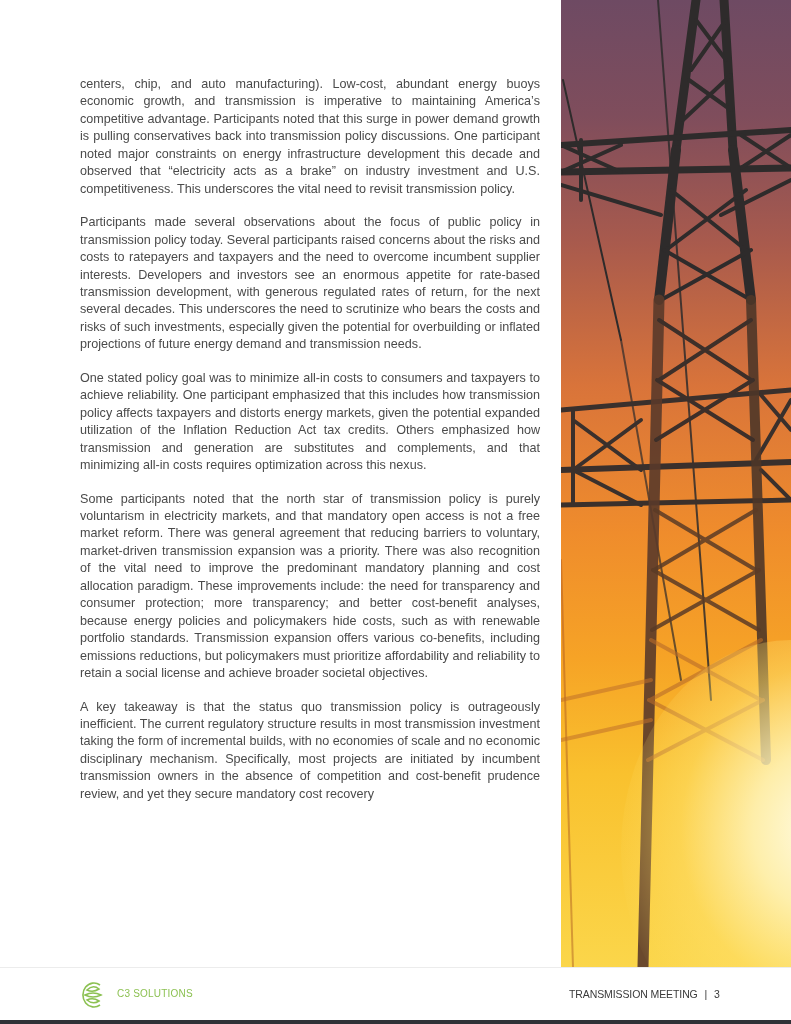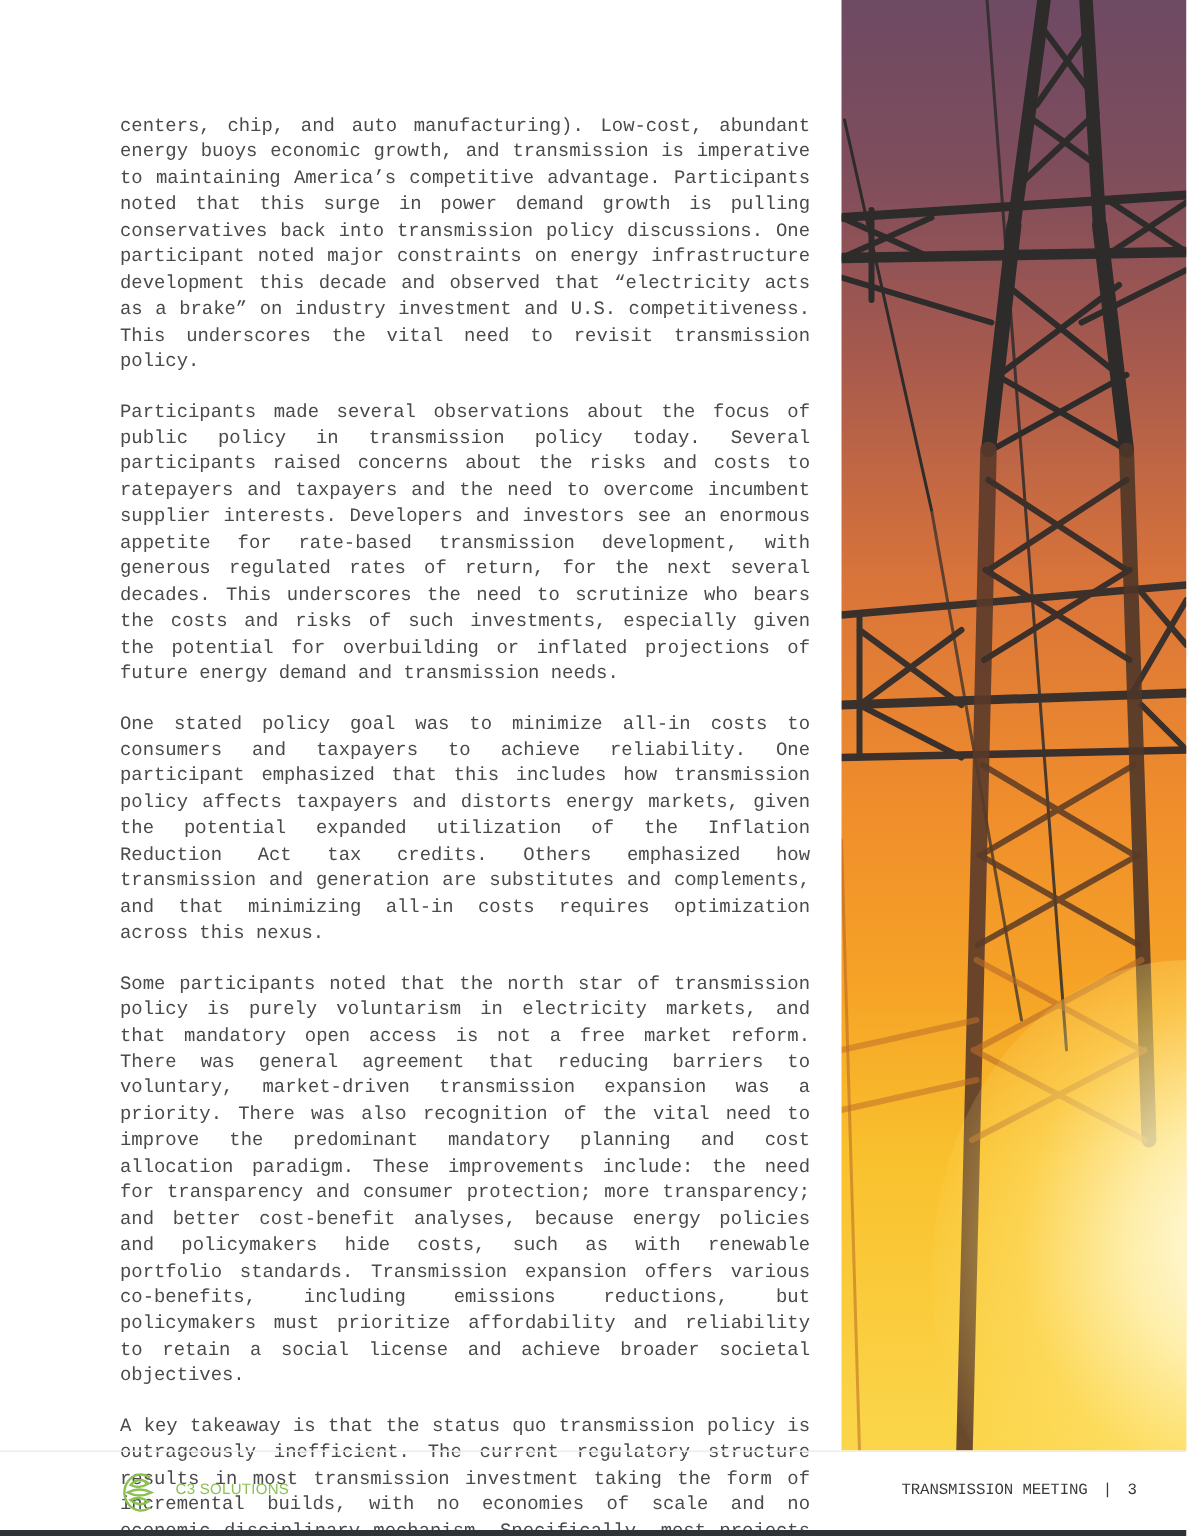--- a/index.html
+++ b/index.html
@@ -1,29 +1,29 @@
 <!DOCTYPE html>
 <html><head>
 <meta charset="utf-8">
 <style>
   html, body { margin:0; padding:0; }
   body { width:791px; height:1024px; position:relative; overflow:hidden; background:#ffffff;
          font-family:"Liberation Sans", sans-serif; }
   .text-col { position:absolute; left:80px; top:76px; width:460px; color:#4a4a4a;
               font-size:12.6px; line-height:17.45px; text-align:justify; }
-  .text-col p { margin:0 0 16px 0;font-family:Liberation Mono, monospace; }
+  .text-col p { margin:0 0 16px 0; }
   .photo { position:absolute; left:561px; top:0; width:230px; height:967px; overflow:hidden;
            background: linear-gradient(180deg, #6e4a63 0%, #7f4d5c 12%, #a85a4d 25%, #d9743a 40%, #ef8c2c 55%, #f6a326 68%, #f9c12e 80%, #fbd64a 100%); }
   .photo svg { position:absolute; left:0; top:0; }
   .glow { position:absolute; left:60px; top:640px; width:340px; height:420px; border-radius:50%;
           background: radial-gradient(ellipse at 60% 45%, rgba(255,253,235,0.98) 0%, rgba(255,245,190,0.85) 25%, rgba(255,225,110,0.5) 50%, rgba(255,200,60,0) 75%); }
   .footer-line { position:absolute; left:0; top:967px; width:791px; height:1px; background:#ececec; }
   .footer-logo { position:absolute; left:80px; top:981px; width:26px; height:28px; }
   .footer-brand { position:absolute; left:117px; top:988px; font-size:10px; font-weight:normal; color:#8cc152; letter-spacing:0.2px; }
-  .footer-title { position:absolute; left:601px; top:988px; font-size:10.5px; color:#3a3a3a; letter-spacing:-0.1px;font-family:Liberation Mono, monospace; }
+  .footer-title { position:absolute; left:569px; top:988px; font-size:10.5px; color:#3a3a3a; letter-spacing:-0.1px; }
   .bottom-bar { position:absolute; left:0; top:1020px; width:791px; height:4px; background:#2f3237; }
 </style>
 </head>
 <body>
 
 <div class="text-col">
   <p>centers, chip, and auto manufacturing). Low-cost, abundant energy buoys economic growth, and transmission is imperative to maintaining America’s competitive advantage. Participants noted that this surge in power demand growth is pulling conservatives back into transmission policy discussions. One participant noted major constraints on energy infrastructure development this decade and observed that “electricity acts as a brake” on industry investment and U.S. competitiveness. This underscores the vital need to revisit transmission policy.</p>
   <p>Participants made several observations about the focus of public policy in transmission policy today. Several participants raised concerns about the risks and costs to ratepayers and taxpayers and the need to overcome incumbent supplier interests. Developers and investors see an enormous appetite for rate-based transmission development, with generous regulated rates of return, for the next several decades. This underscores the need to scrutinize who bears the costs and risks of such investments, especially given the potential for overbuilding or inflated projections of future energy demand and transmission needs.</p>
   <p>One stated policy goal was to minimize all-in costs to consumers and taxpayers to achieve reliability. One participant emphasized that this includes how transmission policy affects taxpayers and distorts energy markets, given the potential expanded utilization of the Inflation Reduction Act tax credits. Others emphasized how transmission and generation are substitutes and complements, and that minimizing all-in costs requires optimization across this nexus.</p>
   <p>Some participants noted that the north star of transmission policy is purely voluntarism in electricity markets, and that mandatory open access is not a free market reform. There was general agreement that reducing barriers to voluntary, market-driven transmission expansion was a priority. There was also recognition of the vital need to improve the predominant mandatory planning and cost allocation paradigm. These improvements include: the need for transparency and consumer protection; more transparency; and better cost-benefit analyses, because energy policies and policymakers hide costs, such as with renewable portfolio standards. Transmission expansion offers various co-benefits, including emissions reductions, but policymakers must prioritize affordability and reliability to retain a social license and achieve broader societal objectives.</p>

